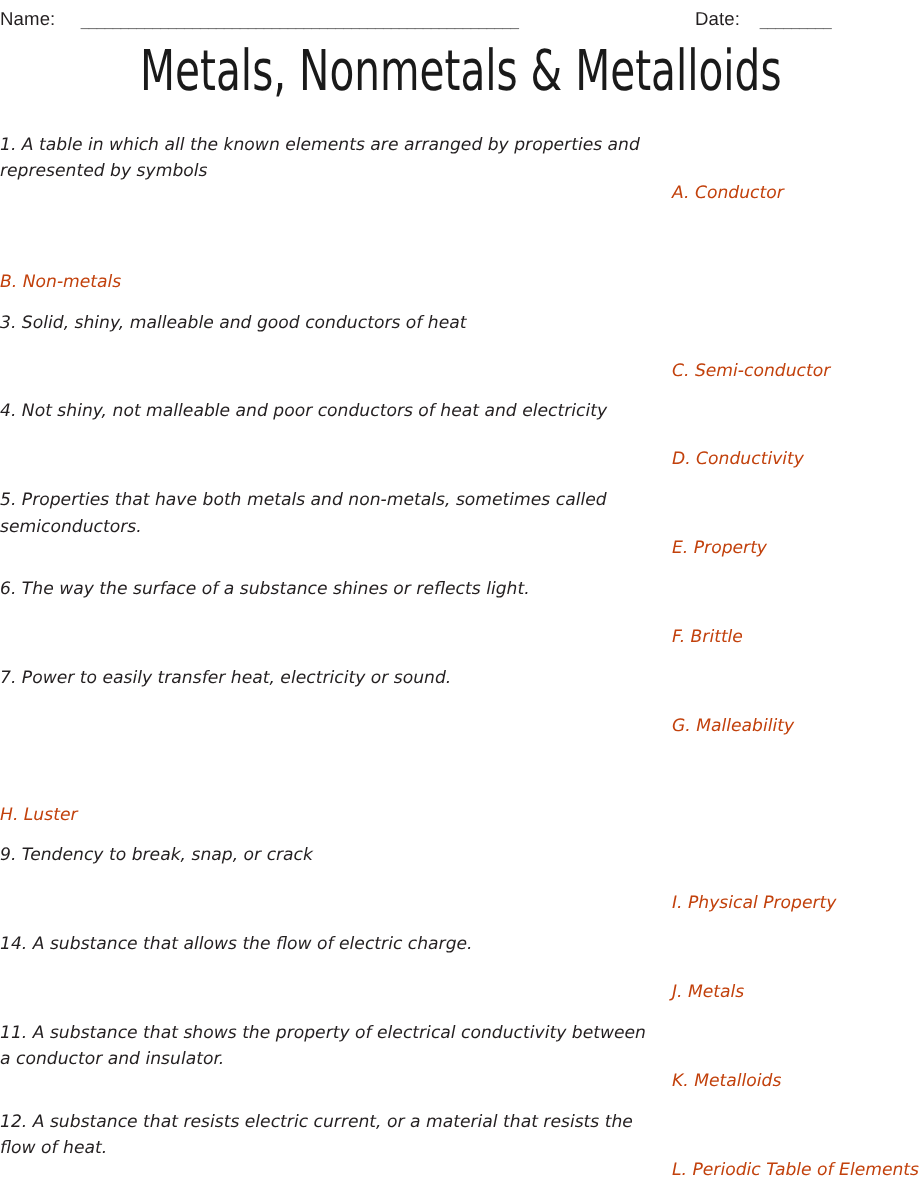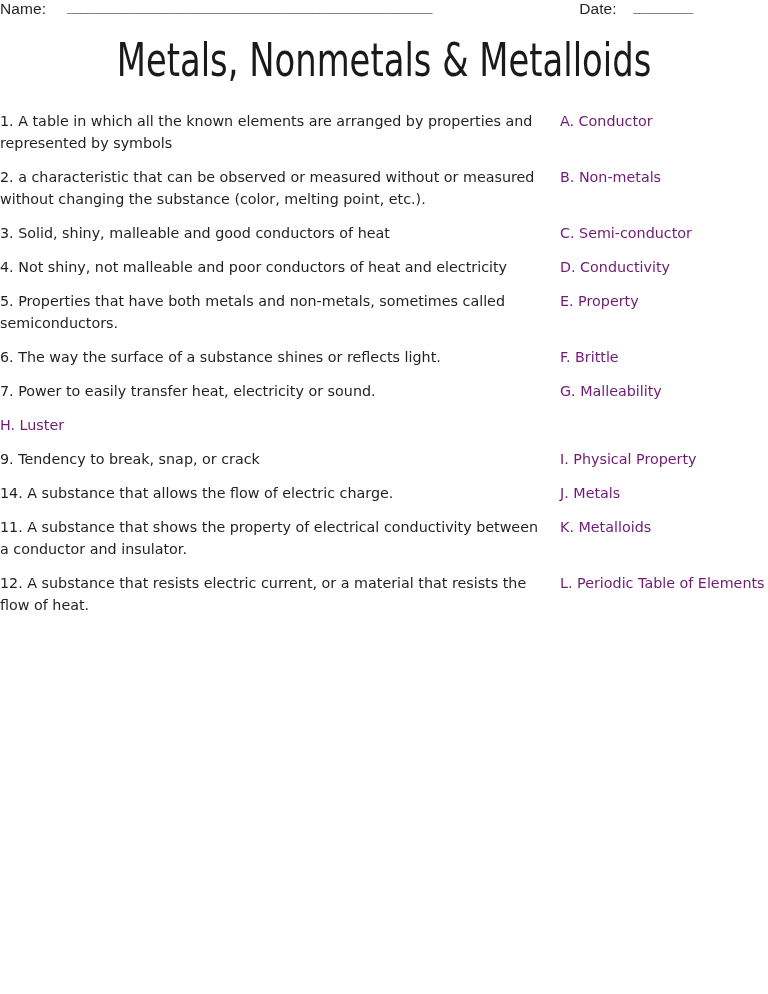--- a/index.html
+++ b/index.html
@@ -12,21 +12,21 @@
     height: 994px;
     font-family: "DejaVu Sans", "Liberation Sans", sans-serif;
     color: #231f20;
     position: relative;
     overflow: hidden;
   }
 
   
   .namedate {
     display: flex;
-    align-items: flex-start;
+    align-items: flex-end;
     padding: 0 2px 0 0;
     height: 26px;
     font-family: "Liberation Sans", sans-serif;
     font-size: 15.5px;
     color: #231f20;
     white-space: nowrap;
   }
   .nd-label {
     font-size: 15.5px;
     letter-spacing: 0.1px;
@@ -62,42 +62,44 @@
     padding: 0 6px;
     transform: scaleX(0.80);
     transform-origin: center center;
     white-space: nowrap;
   }
 
   
   .match-grid {
     margin-top: 22px;
     width: 684px;
+    font-style: italic;
   }
   .match-row {
     display: flex;
     align-items: flex-start;
     margin-bottom: 12px;
   }
   .q-cell {
     width: 560px;
     flex: 0 0 560px;
     padding-right: 10px;
     box-sizing: border-box;
     font-size: 14.3px;
     line-height: 22px;
     color: #231f20;
   }
   .a-cell {
     width: 208px;
     flex: 0 0 208px;
     font-size: 14.3px;
     line-height: 22px;
-    color: #701a75;
+    color: #c2410c;
     white-space: nowrap;
+    margin-top: 40px;
   }
 </style>
 </head>
 <body>
 
 <div class="namedate">
   <span class="nd-label">Name:</span>
   <span class="nd-rule name-rule">_______________________________________________________</span>
   <span class="nd-spacer"></span>
   <span class="nd-label">Date:</span>
@@ -107,21 +109,20 @@
 <h1 class="title">Metals, Nonmetals &amp; Metalloids</h1>
 
 <div class="match-grid">
 
   <div class="match-row">
     <div class="q-cell">1. A table in which all the known elements are arranged by properties and represented by symbols</div>
     <div class="a-cell">A. Conductor</div>
   </div>
 
   <div class="match-row">
-    <div class="q-cell">2. a characteristic that can be observed or measured without or measured without changing the substance (color, melting point, etc.).</div>
     <div class="a-cell">B. Non-metals</div>
   </div>
 
   <div class="match-row">
     <div class="q-cell">3. Solid, shiny, malleable and good conductors of heat</div>
     <div class="a-cell">C. Semi-conductor</div>
   </div>
 
   <div class="match-row">
     <div class="q-cell">4. Not shiny, not malleable and poor conductors of heat and electricity</div>

